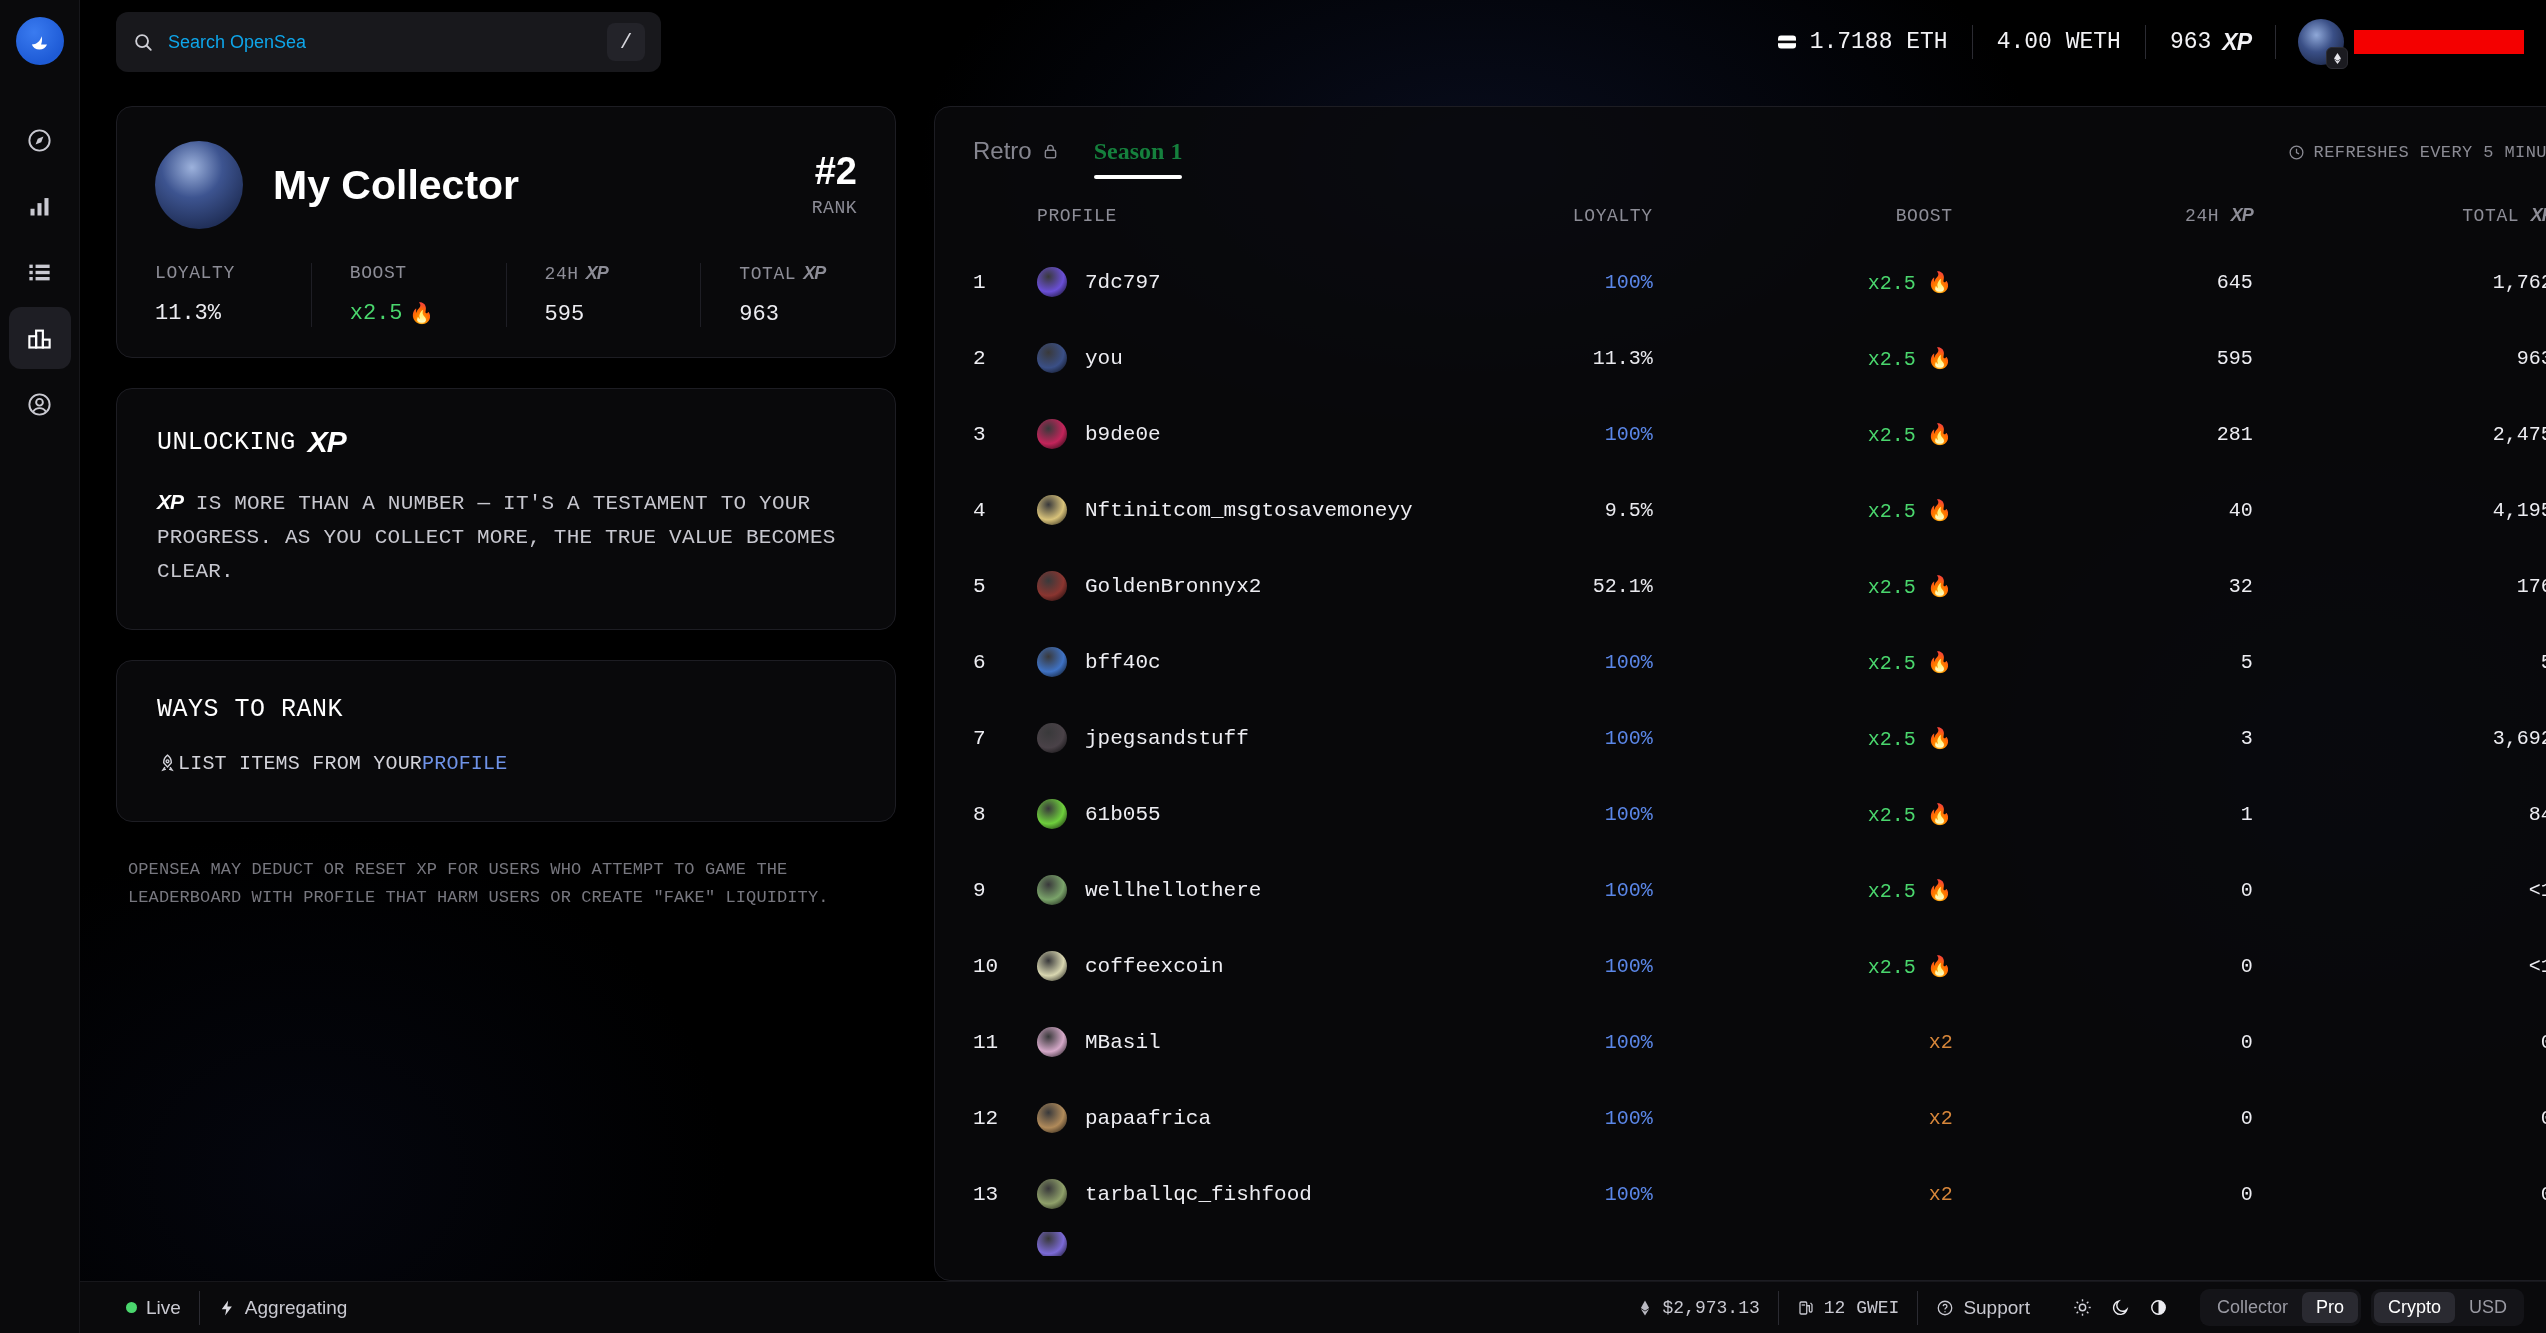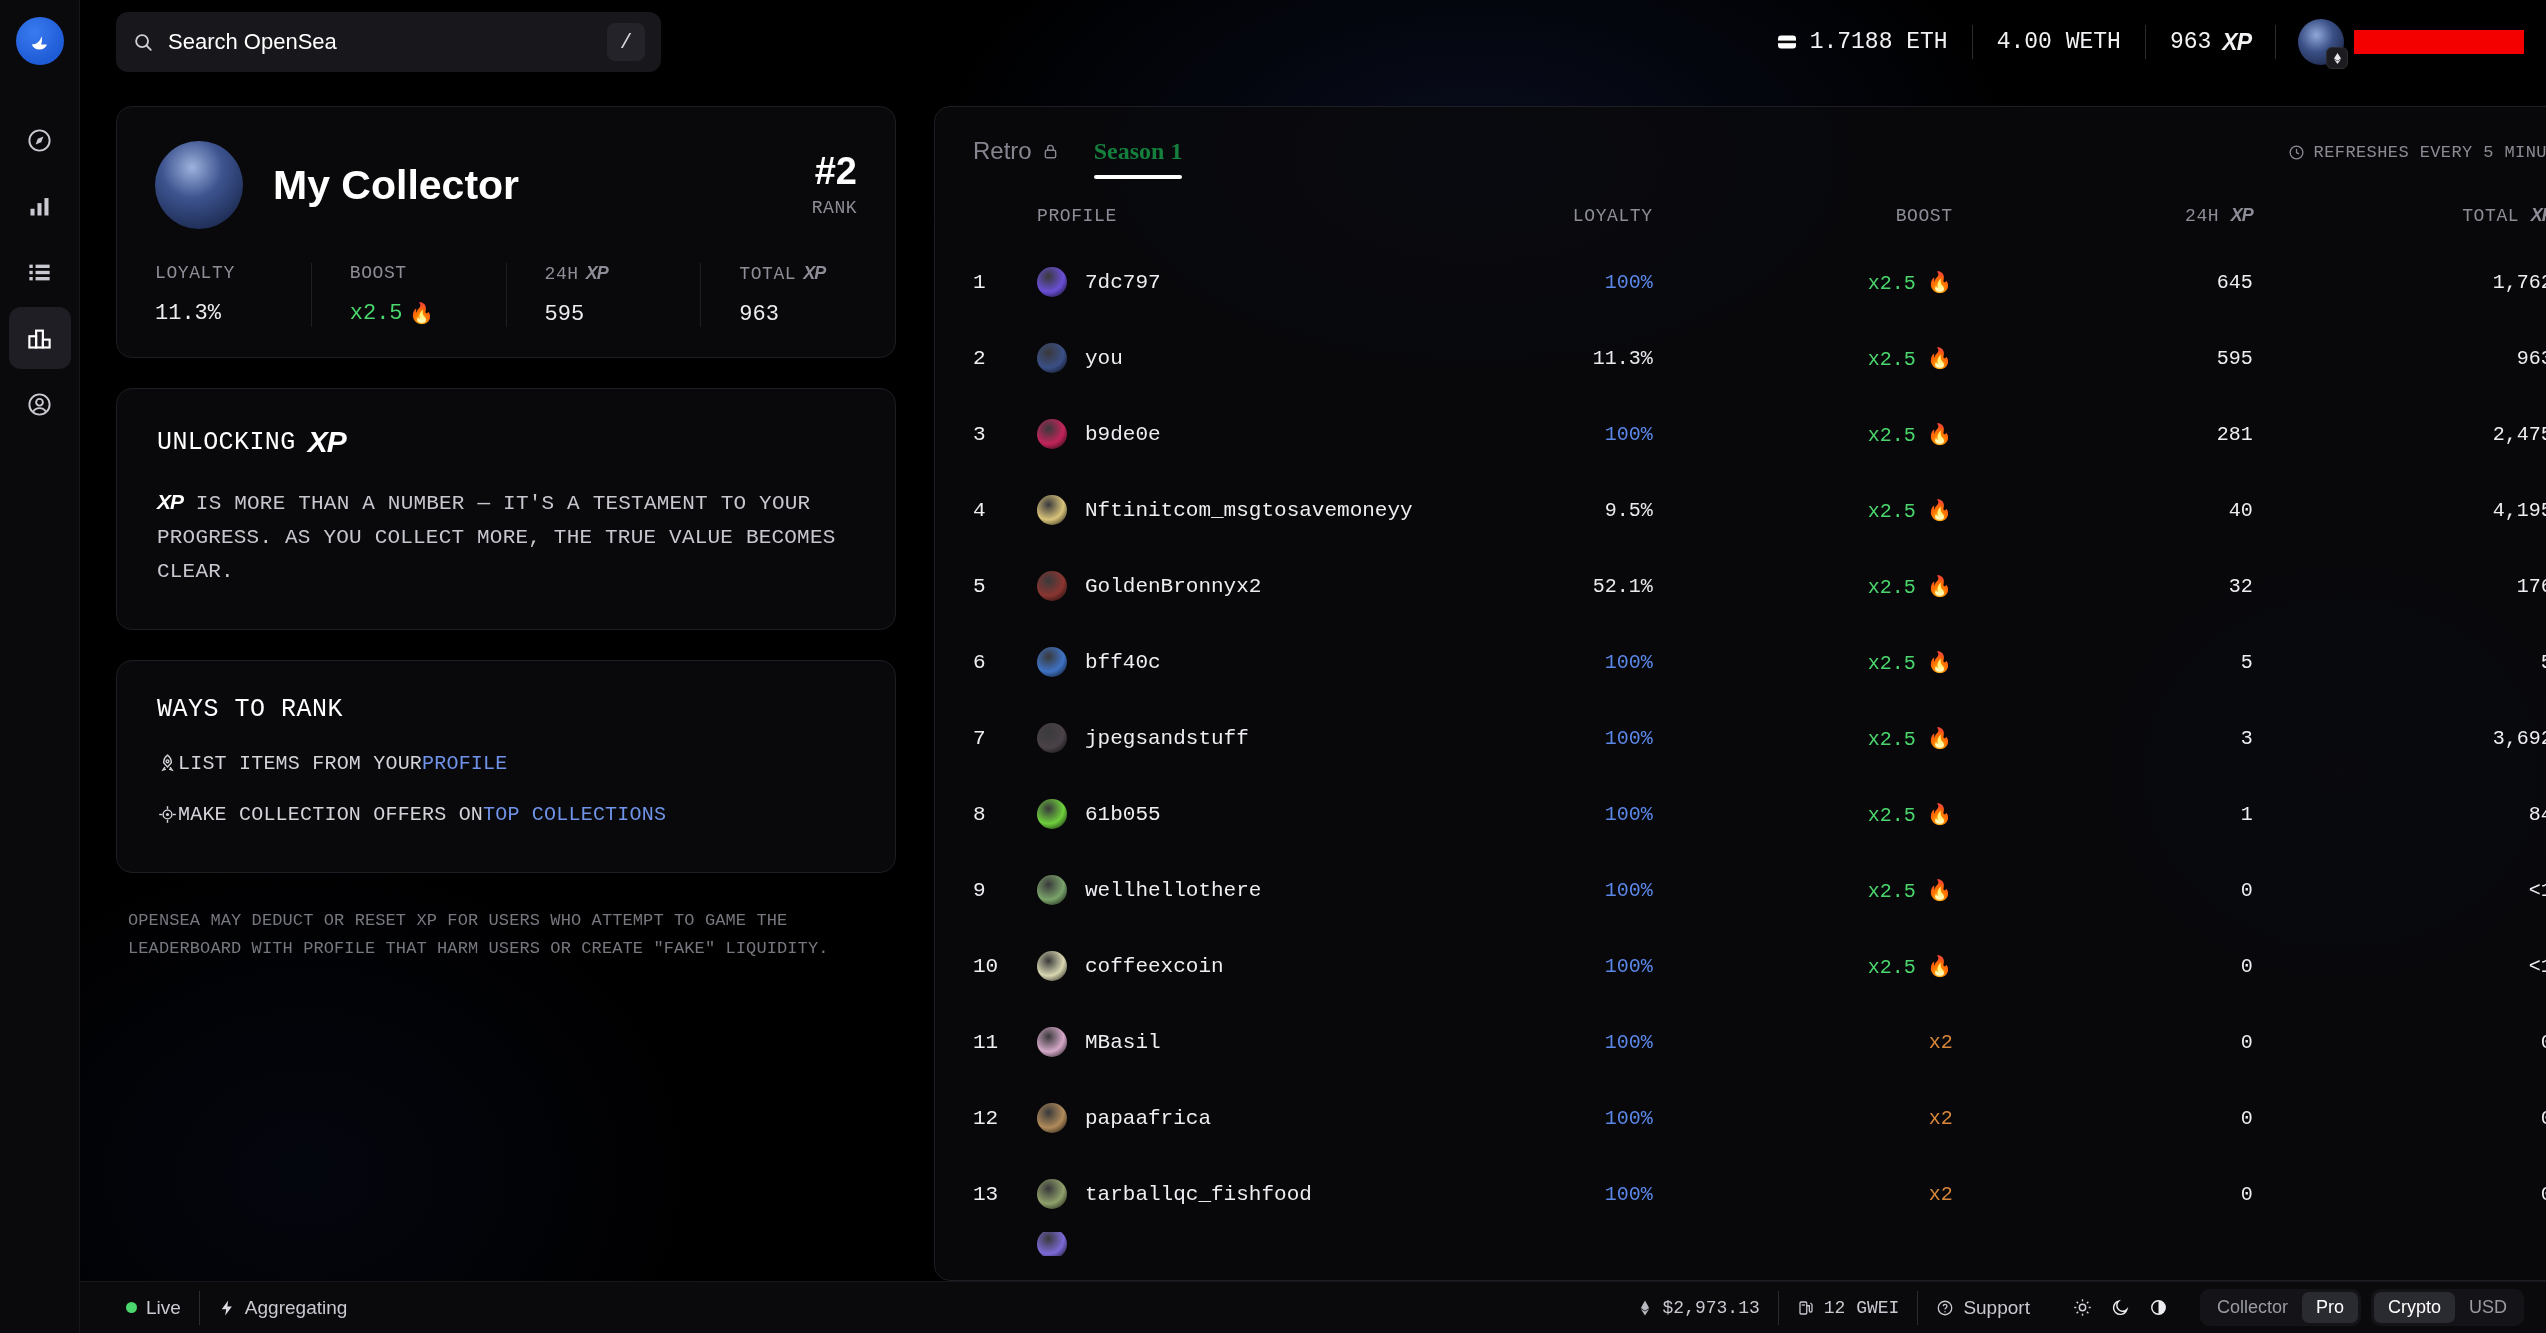--- a/index.html
+++ b/index.html
@@ -32,21 +32,21 @@
     align-items:center; justify-content:center; cursor:pointer; }
   .rail-btn.active { background:#1e1e24; }
   .rail-btn svg { width:27px; height:27px; }
 
   
   .topbar { position:absolute; left:80px; top:0; right:0; height:84px; z-index:5;
     display:flex; align-items:center; }
   .search { margin-left:36px; width:545px; height:60px; border-radius:12px;
     background:#18181c; display:flex; align-items:center; padding:0 16px; cursor:text; }
   .search svg { width:22px; height:22px; flex:none; }
-  .search-ph { margin-left:14px; color:#ffffff; font-size:22px; flex:1; }
+  .search-ph { margin-left:14px; color:#0ea5e9; font-size:18px; flex:1; }
   .slash { width:38px; height:38px; border-radius:8px; background:#232329;
     display:flex; align-items:center; justify-content:center; color:#d7d7dd;
     font-size:21px; font-family:"Liberation Mono", monospace; }
   .top-right { margin-left:auto; display:flex; align-items:center;
     gap:0; padding-right:22px; }
   .bal { display:flex; align-items:center; gap:11px; padding:0 24px;
     color:#f2f2f5; font-size:23px; font-family:"Liberation Mono", monospace;
     white-space:nowrap; cursor:pointer; }
   .vdiv { width:1px; height:34px; background:#2b2b32; }
   .xp-badge { font-family:"Liberation Sans", sans-serif; font-weight:bold;
@@ -332,32 +332,20 @@
         <div class="wte-h">WAYS TO RANK</div>
         <div class="wte-row">
           <svg viewBox="0 0 24 24" fill="none" stroke="#d3d3da" stroke-width="1.6">
               <path d="M12 2.5c3 2.2 4.4 5.3 4.4 8.6L12 16l-4.4-4.9C7.6 7.8 9 4.7 12 2.5z"></path>
               <circle cx="12" cy="9.5" r="1.6"></circle>
               <path d="M9 16.2l-2.2 3.3 3.4-1M15 16.2l2.2 3.3-3.4-1"></path>
             </svg>
           <span>LIST ITEMS FROM YOUR</span>
           <span class="wte-link">PROFILE</span>
         </div>
-        <div class="wte-row">
-          <svg viewBox="0 0 24 24" fill="none" stroke="#d3d3da" stroke-width="1.6">
-              <circle cx="12" cy="12" r="5"></circle>
-              <circle cx="12" cy="12" r="1.8" fill="#d3d3da" stroke="none"></circle>
-              <line x1="12" y1="2.5" x2="12" y2="6"></line>
-              <line x1="12" y1="18" x2="12" y2="21.5"></line>
-              <line x1="2.5" y1="12" x2="6" y2="12"></line>
-              <line x1="18" y1="12" x2="21.5" y2="12"></line>
-            </svg>
-          <span>MAKE COLLECTION OFFERS ON</span>
-          <span class="wte-link">TOP COLLECTIONS</span>
-        </div>
       </section>
 
       <div class="disclaimer">OPENSEA MAY DEDUCT OR RESET XP FOR USERS WHO ATTEMPT TO GAME THE LEADERBOARD WITH PROFILE THAT HARM USERS OR CREATE "FAKE" LIQUIDITY.</div>
     </div>
 
     <div class="col-right">
       <section class="lb">
 
         <div class="lb-head">
           <div class="tabs">

